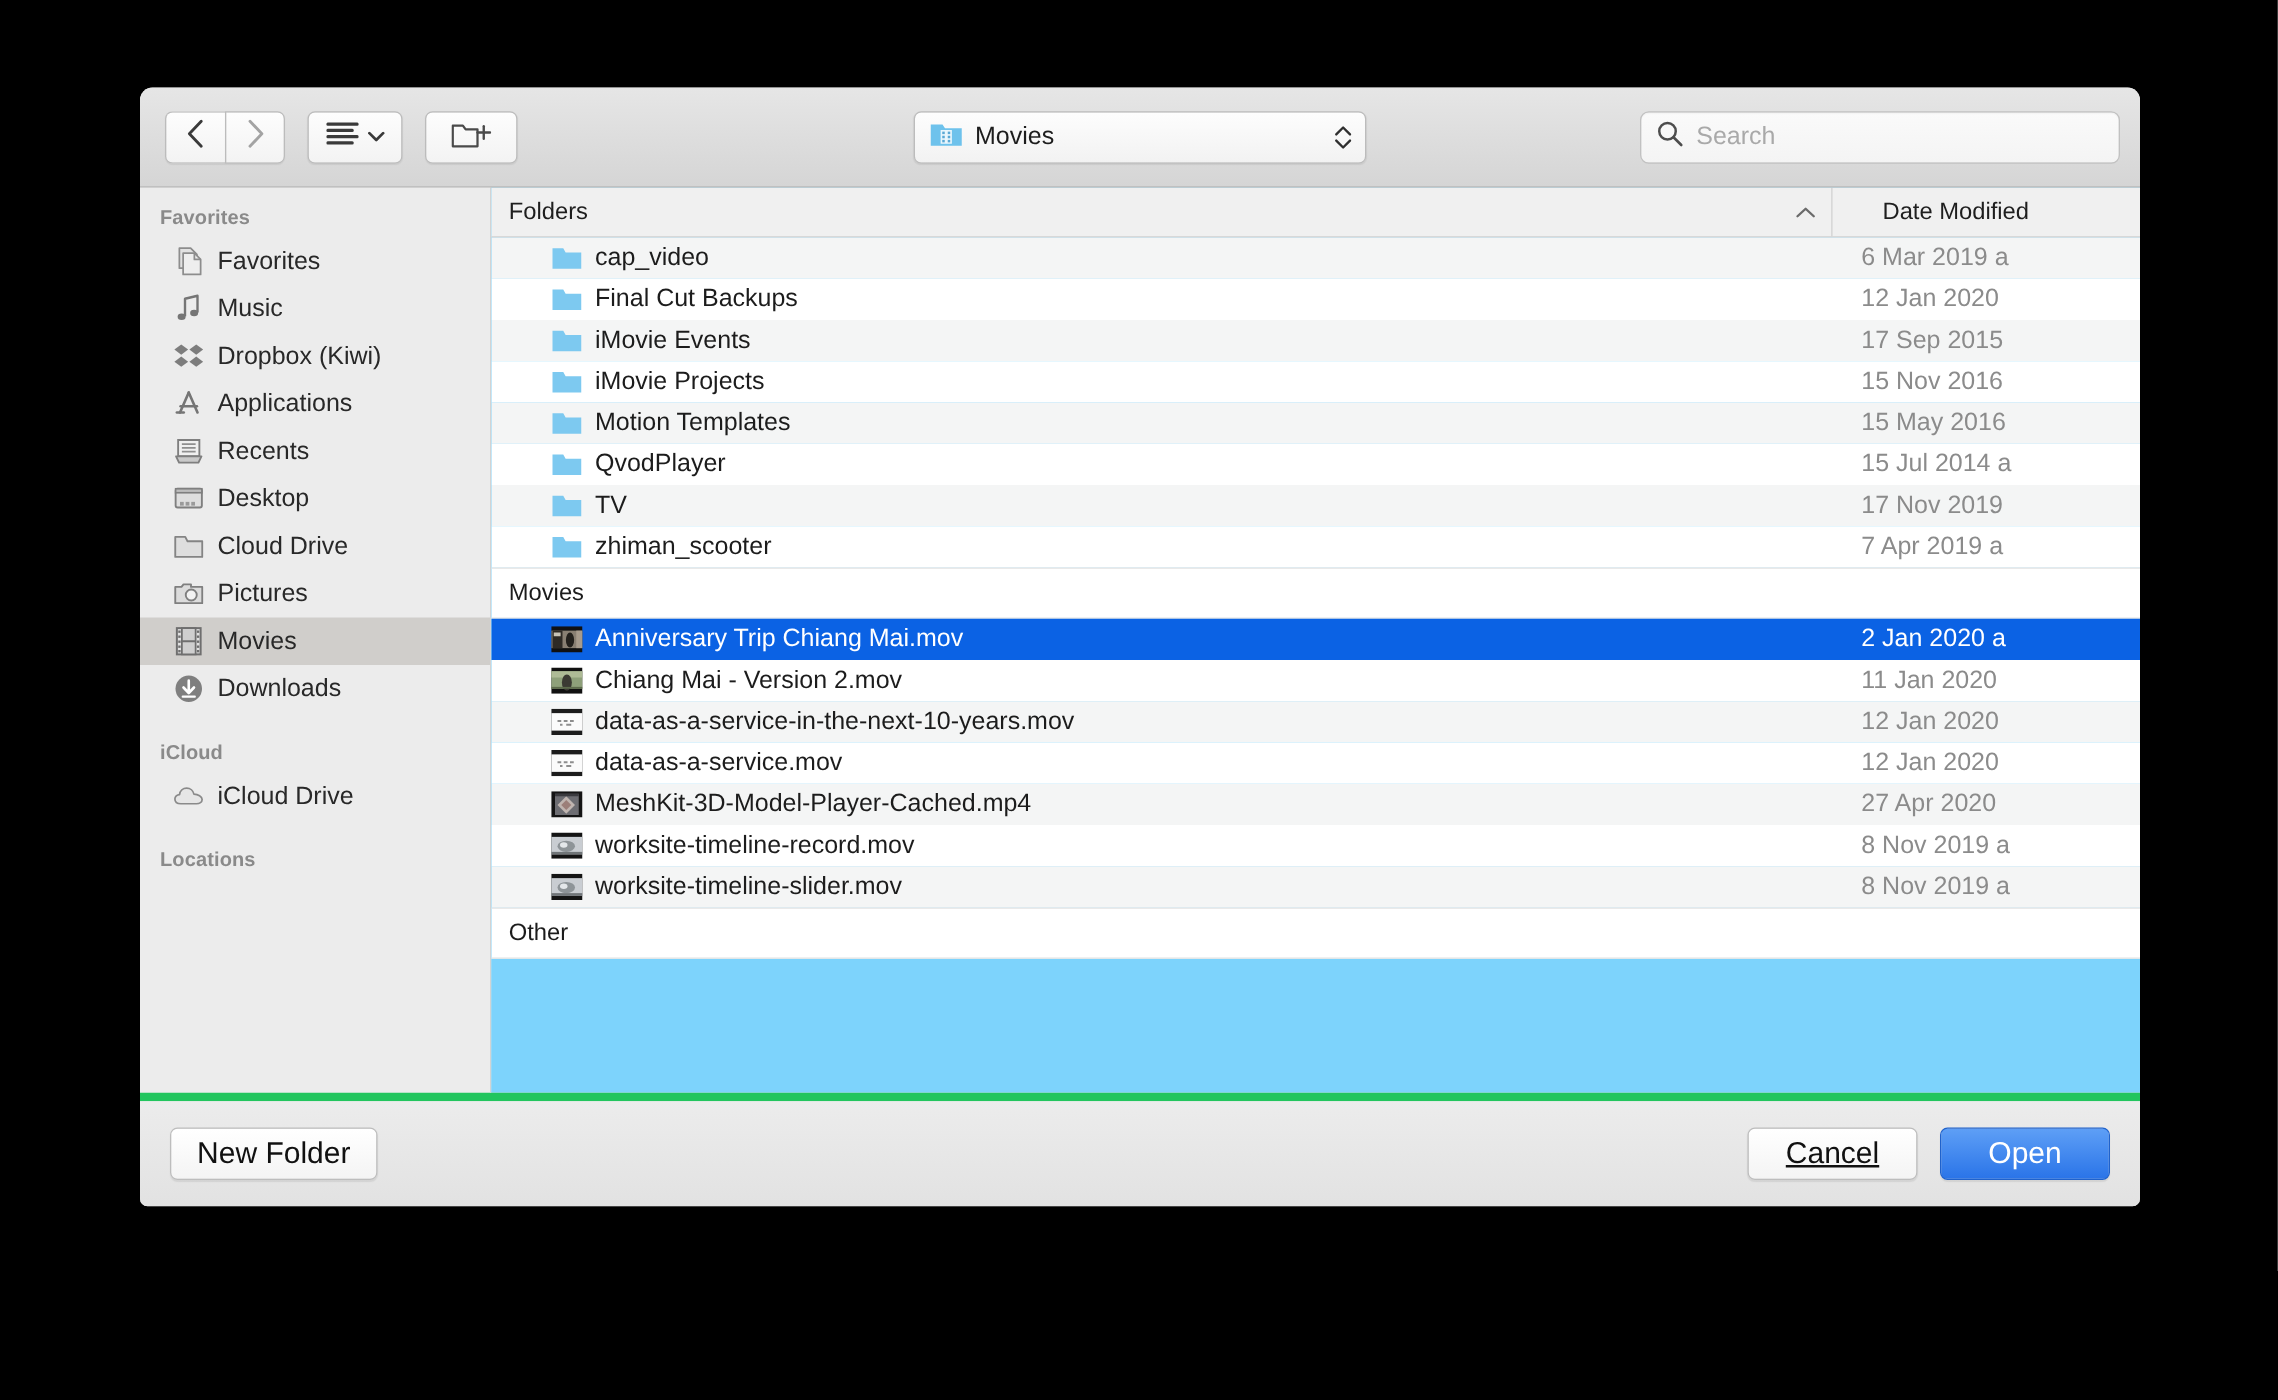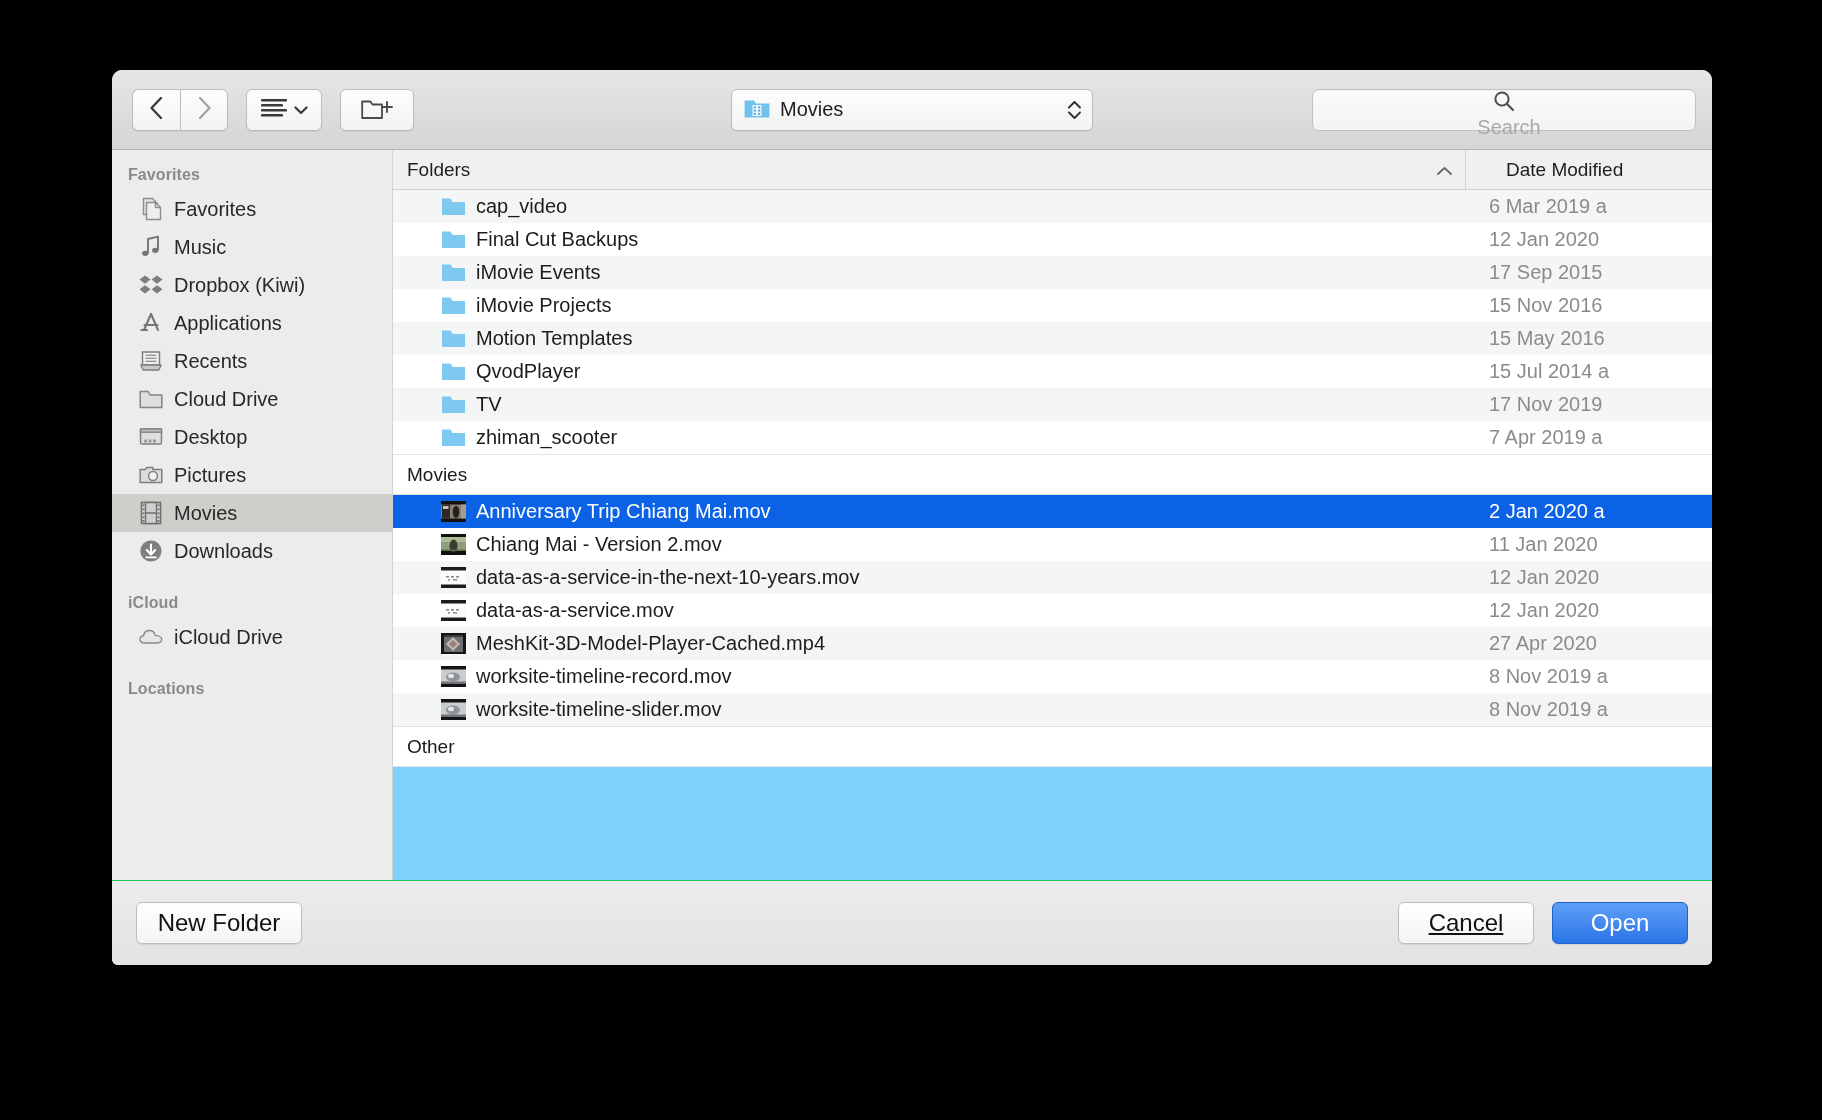--- a/index.html
+++ b/index.html
@@ -104,34 +104,33 @@
     width: 384px;
     height: 42px;
     background: linear-gradient(to bottom, #fafafa 0%, #f4f4f4 100%);
     border: 1px solid #c1c1c1;
     border-radius: 7px;
     display: flex;
     align-items: center;
     padding: 0 12px;
     box-sizing: border-box;
     box-shadow: inset 0 1px 1px rgba(0,0,0,0.04);
-    flex-direction: column;
   }
   .searchbox .ph {
     font-size: 20px;
     color: #a9a9a9;
     margin-left: 10px;
   }
 
   
   .body {
     flex: 1;
     display: flex;
     min-height: 0;
-    border-bottom: 1px solid #22c55e;
+    border-bottom: 7px solid #22c55e;
   }
 
   
   .sidebar {
     width: 281px;
     flex: 0 0 281px;
     background: #ececec;
     border-right: 1px solid #d3d3d3;
     padding-top: 10px;
     overflow: hidden;
@@ -441,40 +440,40 @@
               <line x1="6.5" y1="12.3" x2="17.5" y2="12.3"></line>
             </g>
             <path d="M1.8,16 h20.4 l-2.4,5 h-15.6 z" fill="#c9c9c9" stroke="#7f7f7f" stroke-width="1.4" stroke-linejoin="round"></path>
           </svg>
         </span>
         <span>Recents</span>
       </div>
 
       <div class="sb-item">
         <span class="sb-ico">
-          <svg width="24" height="21" viewBox="0 0 24 21">
-            <path d="M1.2,2.5 L1.2,18.5 L22.8,18.5 L22.8,6 L11,6 L9.2,2.5 Z" fill="#dedede" stroke="#848484" stroke-width="1.5" stroke-linejoin="round"></path>
-          </svg>
-        </span>
-        <span>Cloud Drive</span>
-      </div>
-
-      <div class="sb-item">
-        <span class="sb-ico">
           <svg width="24" height="22" viewBox="0 0 24 22">
             <rect x="1.5" y="3" width="21" height="15" rx="1.6" fill="#dedede" stroke="#7f7f7f" stroke-width="1.5"></rect>
             <rect x="1.5" y="3" width="21" height="3.2" fill="#bdbdbd" stroke="#7f7f7f" stroke-width="1.3"></rect>
             <g fill="#9a9a9a">
               <rect x="5" y="13.5" width="3" height="3"></rect>
               <rect x="9.5" y="13.5" width="3" height="3"></rect>
               <rect x="14" y="13.5" width="3" height="3"></rect>
             </g>
           </svg>
         </span>
         <span>Desktop</span>
+      </div>
+
+      <div class="sb-item">
+        <span class="sb-ico">
+          <svg width="24" height="21" viewBox="0 0 24 21">
+            <path d="M1.2,2.5 L1.2,18.5 L22.8,18.5 L22.8,6 L11,6 L9.2,2.5 Z" fill="#dedede" stroke="#848484" stroke-width="1.5" stroke-linejoin="round"></path>
+          </svg>
+        </span>
+        <span>Cloud Drive</span>
       </div>
 
       <div class="sb-item">
         <span class="sb-ico">
           <svg width="24" height="20" viewBox="0 0 24 20">
             <path d="M1.2,4.5 h5 l1.6,-2 h6 v2 h9 v13 h-21.6 z" fill="#dcdcdc" stroke="#7f7f7f" stroke-width="1.5" stroke-linejoin="round"></path>
             <circle cx="14" cy="11" r="4.4" fill="#f2f2f2" stroke="#7f7f7f" stroke-width="1.5"></circle>
           </svg>
         </span>
         <span>Pictures</span>

